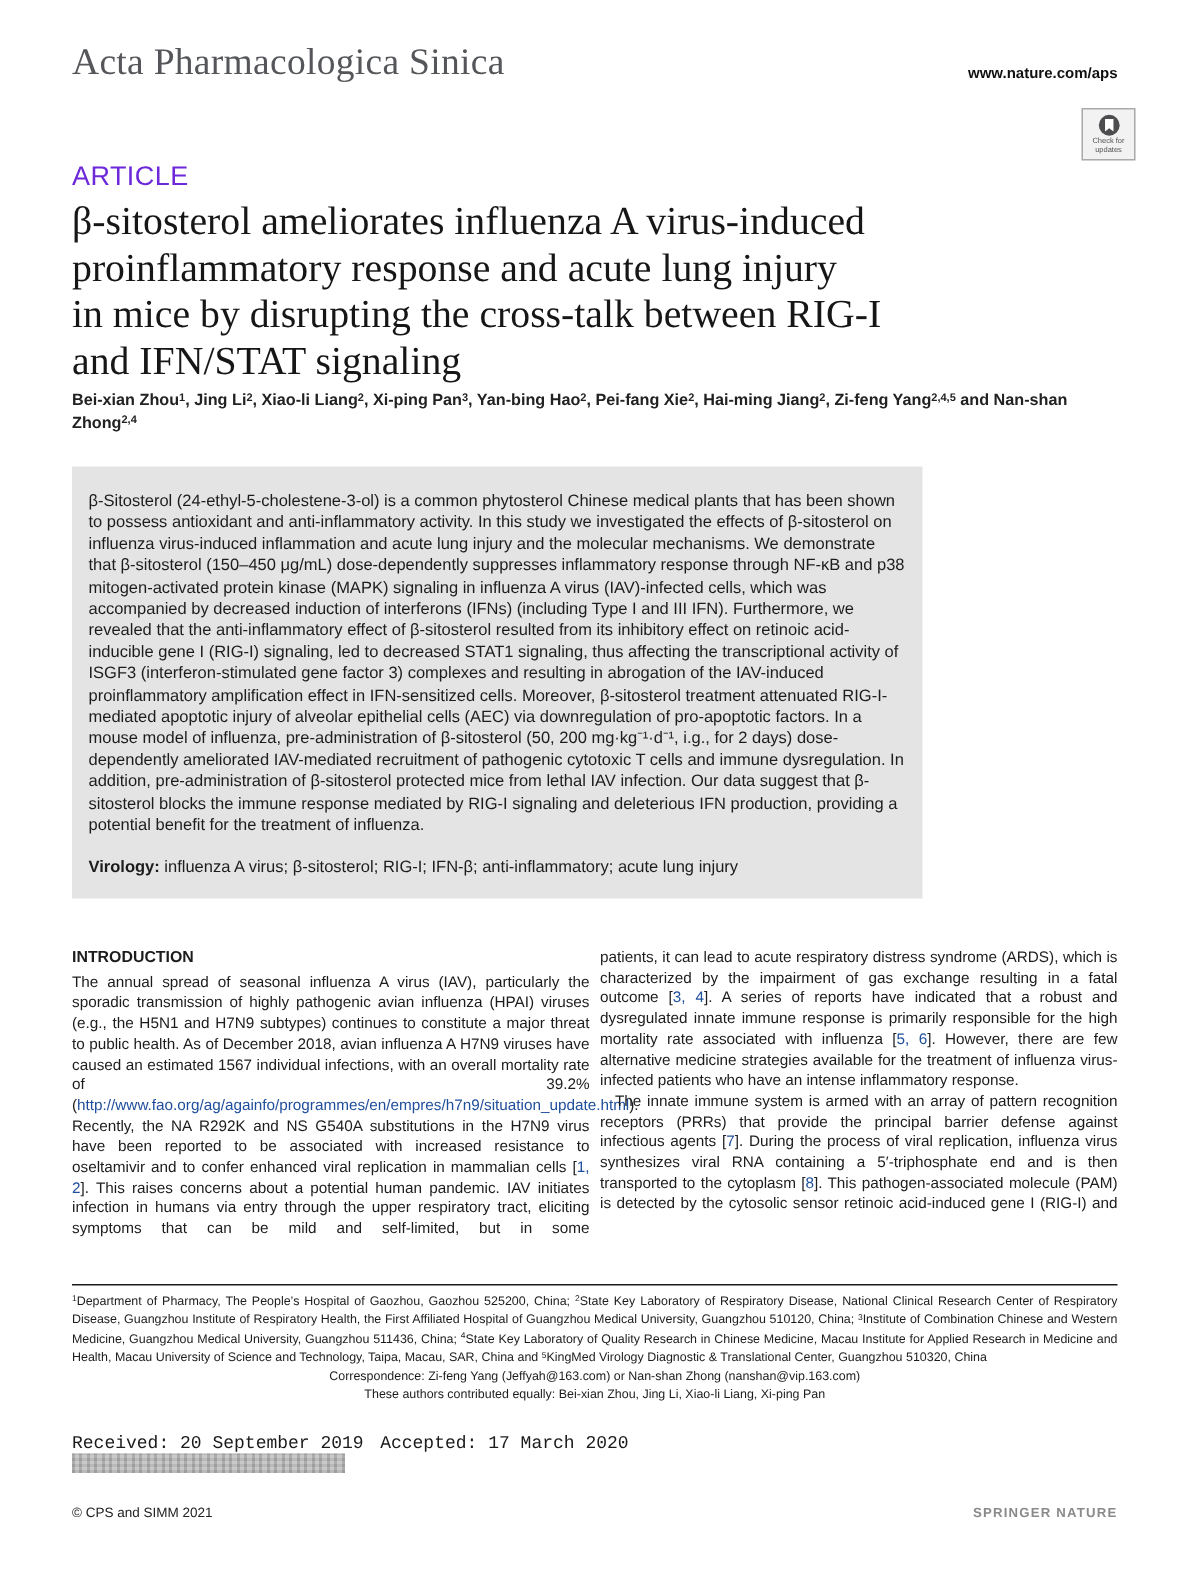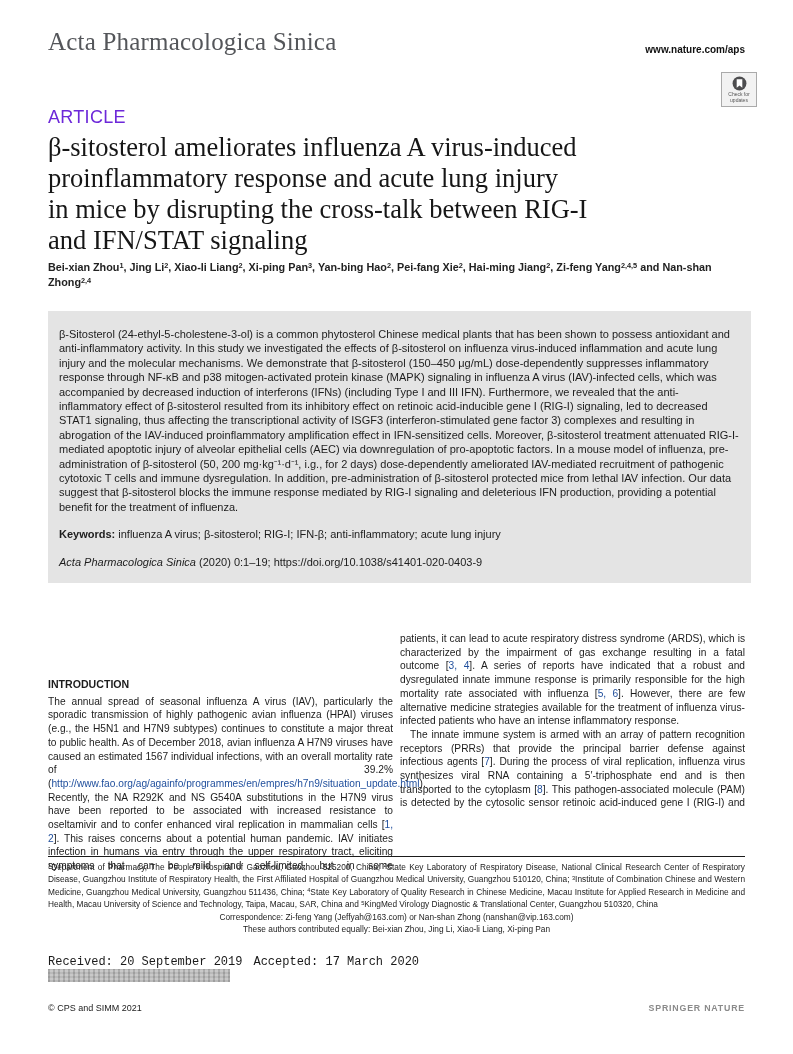--- a/index.html
+++ b/index.html
@@ -34,32 +34,32 @@
     position:absolute; left:48px; top:132px; width:700px;
     font-family:"Liberation Serif", serif; font-size:26.5px; line-height:31px; color:#161616;
   }
   .authors {
     position:absolute; left:48px; top:260px; width:700px;
     font-size:10.8px; font-weight:600; line-height:15px; color:#222;
   }
   sup { font-size:68%; line-height:0; vertical-align:baseline; position:relative; top:-0.45em; }
   
   .abstract-box {
-    position:absolute; left:48px; top:311px; width:703px;
+    position:absolute; left:48px; top:311px; width:567px;
     background:#e4e4e4; padding:16px 11px 14px 11px;
   }
   .abstract-text { font-size:11px; line-height:14.4px; color:#1c1c1c; text-align:left; }
   .keywords-line { margin-top:13px; font-size:11px; line-height:14px; color:#1c1c1c; }
   .citation-line { margin-top:14px; font-size:11px; line-height:14px; color:#1c1c1c; }
   .bold { font-weight:bold; }
   .italic { font-style:italic; }
   .link { color:#1f4e9c; cursor:pointer; }
   
   .col { position:absolute; top:632px; width:345px; font-size:10.2px; line-height:13.7px; text-align:justify; color:#1c1c1c; }
-  .col-left { left:48px;margin-top:46px; }
+  .col-left { left:48px; }
   .col-right { left:400px; }
   .section-heading { font-weight:bold; font-size:10.6px; margin-bottom:3px; text-align:left; }
   .para { margin:0; }
   .para.cont { text-align-last:justify; }
   .para.indent { text-indent:10px; }
   
   .footnote-divider { position:absolute; left:48px; top:856px; width:697px; border-top:1.2px solid #1a1a1a; }
   .footnotes {
     position:absolute; left:48px; top:861px; width:697px;
     font-size:8.3px; line-height:12.4px; color:#1c1c1c; text-align:justify;
@@ -111,22 +111,21 @@
     <div>β-sitosterol ameliorates influenza A virus-induced</div>
     <div>proinflammatory response and acute lung injury</div>
     <div>in mice by disrupting the cross-talk between RIG-I</div>
     <div>and IFN/STAT signaling</div>
   </div>
 
   <div class="authors"><span>Bei-xian Zhou</span><sup>1</sup><span>, Jing Li</span><sup>2</sup><span>, Xiao-li Liang</span><sup>2</sup><span>, Xi-ping Pan</span><sup>3</sup><span>, Yan-bing Hao</span><sup>2</sup><span>, Pei-fang Xie</span><sup>2</sup><span>, Hai-ming Jiang</span><sup>2</sup><span>, Zi-feng Yang</span><sup>2,4,5</sup><span> and Nan-shan Zhong</span><sup>2,4</sup></div>
 
   <div class="abstract-box">
     <div class="abstract-text">β-Sitosterol (24-ethyl-5-cholestene-3-ol) is a common phytosterol Chinese medical plants that has been shown to possess antioxidant and anti-inflammatory activity. In this study we investigated the effects of β-sitosterol on influenza virus-induced inflammation and acute lung injury and the molecular mechanisms. We demonstrate that β-sitosterol (150–450 μg/mL) dose-dependently suppresses inflammatory response through NF-κB and p38 mitogen-activated protein kinase (MAPK) signaling in influenza A virus (IAV)-infected cells, which was accompanied by decreased induction of interferons (IFNs) (including Type I and III IFN). Furthermore, we revealed that the anti-inflammatory effect of β-sitosterol resulted from its inhibitory effect on retinoic acid-inducible gene I (RIG-I) signaling, led to decreased STAT1 signaling, thus affecting the transcriptional activity of ISGF3 (interferon-stimulated gene factor 3) complexes and resulting in abrogation of the IAV-induced proinflammatory amplification effect in IFN-sensitized cells. Moreover, β-sitosterol treatment attenuated RIG-I-mediated apoptotic injury of alveolar epithelial cells (AEC) via downregulation of pro-apoptotic factors. In a mouse model of influenza, pre-administration of β-sitosterol (50, 200 mg·kg⁻¹·d⁻¹, i.g., for 2 days) dose-dependently ameliorated IAV-mediated recruitment of pathogenic cytotoxic T cells and immune dysregulation. In addition, pre-administration of β-sitosterol protected mice from lethal IAV infection. Our data suggest that β-sitosterol blocks the immune response mediated by RIG-I signaling and deleterious IFN production, providing a potential benefit for the treatment of influenza.</div>
-    <div class="keywords-line"><span class="bold">Keywords: </span><span>influenza A virus; β-sitosterol; RIG-I; IFN-β; anti-inflammatory; acute lung injury</span></div>
-    <div class="citation-line"><span class="italic">Acta Pharmacologica Sinica</span><span> (2020) 0:1–19; https://doi.org/10.1038/s41401-020-0403-9</span></div>
+    <div class="keywords-line"><span class="bold">Virology: </span><span>influenza A virus; β-sitosterol; RIG-I; IFN-β; anti-inflammatory; acute lung injury</span></div>
   </div>
 
   <div class="col col-left">
     <div class="section-heading">INTRODUCTION</div>
     <p class="para cont"><span>The annual spread of seasonal influenza A virus (IAV), particularly the sporadic transmission of highly pathogenic avian influenza (HPAI) viruses (e.g., the H5N1 and H7N9 subtypes) continues to constitute a major threat to public health. As of December 2018, avian influenza A H7N9 viruses have caused an estimated 1567 individual infections, with an overall mortality rate of 39.2% (</span><span class="link">http://www.fao.org/ag/againfo/programmes/en/empres/h7n9/situation_update.html</span><span>). Recently, the NA R292K and NS G540A substitutions in the H7N9 virus have been reported to be associated with increased resistance to oseltamivir and to confer enhanced viral replication in mammalian cells [</span><span class="link">1, 2</span><span>]. This raises concerns about a potential human pandemic. IAV initiates infection in humans via entry through the upper respiratory tract, eliciting symptoms that can be mild and self-limited, but in some</span></p>
   </div>
 
   <div class="col col-right">
     <p class="para"><span>patients, it can lead to acute respiratory distress syndrome (ARDS), which is characterized by the impairment of gas exchange resulting in a fatal outcome [</span><span class="link">3, 4</span><span>]. A series of reports have indicated that a robust and dysregulated innate immune response is primarily responsible for the high mortality rate associated with influenza [</span><span class="link">5, 6</span><span>]. However, there are few alternative medicine strategies available for the treatment of influenza virus-infected patients who have an intense inflammatory response.</span></p>
     <p class="para cont indent"><span>The innate immune system is armed with an array of pattern recognition receptors (PRRs) that provide the principal barrier defense against infectious agents [</span><span class="link">7</span><span>]. During the process of viral replication, influenza virus synthesizes viral RNA containing a 5′-triphosphate end and is then transported to the cytoplasm [</span><span class="link">8</span><span>]. This pathogen-associated molecule (PAM) is detected by the cytosolic sensor retinoic acid-induced gene I (RIG-I) and</span></p>

